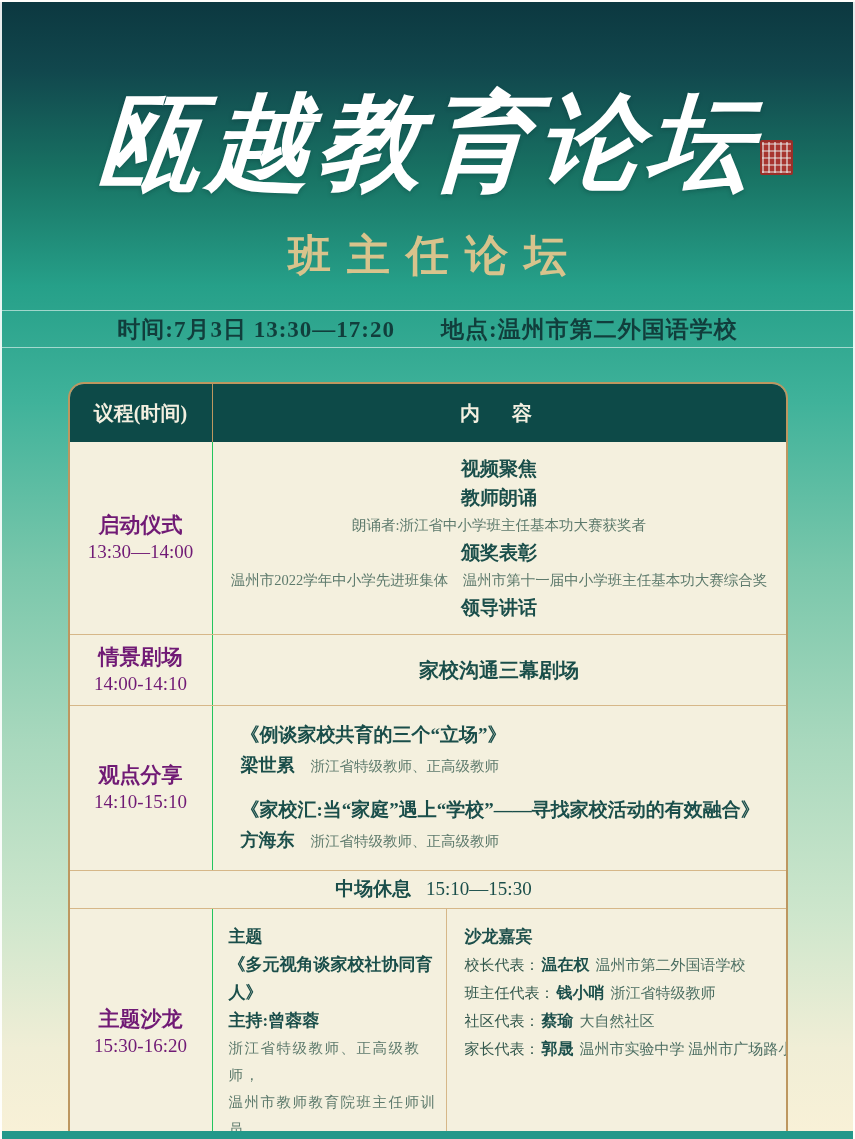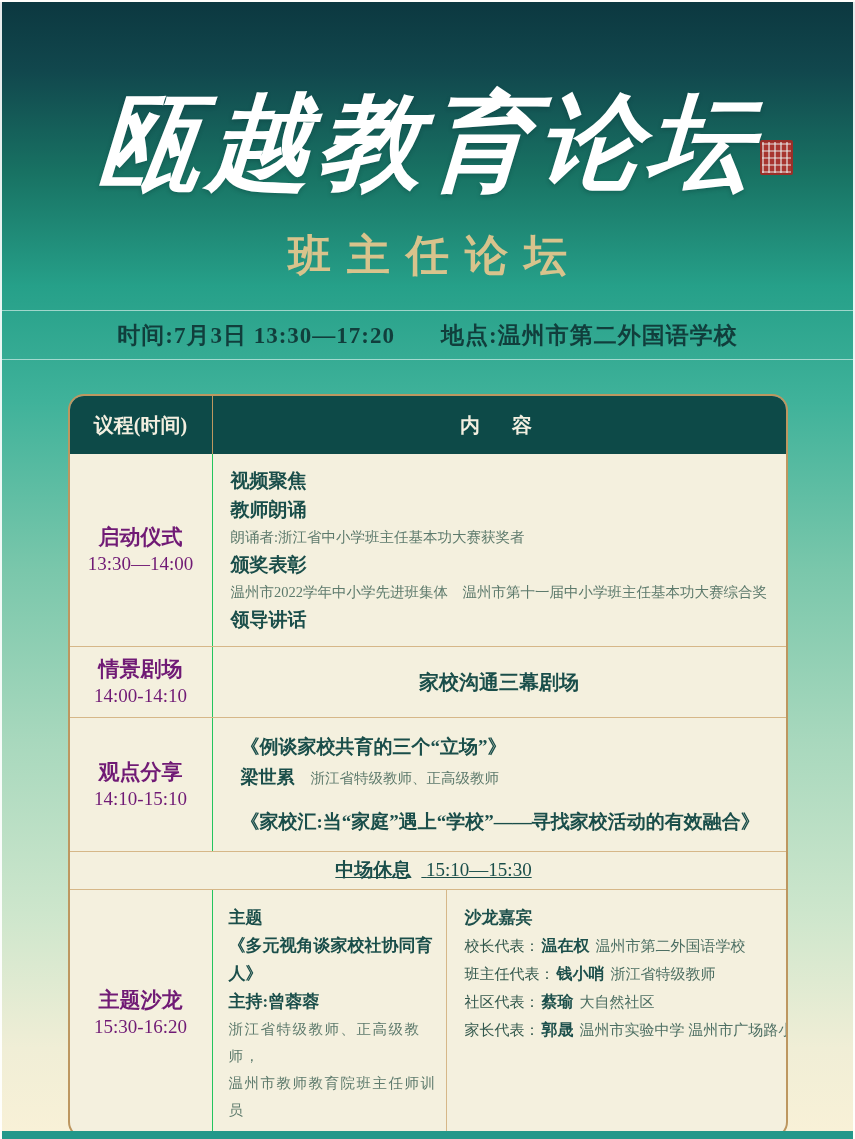--- a/index.html
+++ b/index.html
@@ -70,21 +70,21 @@
     letter-spacing: 16px;
     text-indent: 16px;
     line-height: 56px;
   }
 
   
   .meta-band {
     margin-top: 26px;
     border-top: 1px solid rgba(255,255,255,0.55);
     border-bottom: 1px solid rgba(255,255,255,0.55);
-    height: 50px;
+    height: 38px;
     display: flex;
     justify-content: center;
     align-items: center;
     gap: 46px;
     color: #113e3c;
     font-size: 23px;
     font-weight: bold;
     letter-spacing: 1px;
   }
 
@@ -139,42 +139,41 @@
     flex-shrink: 0;
   }
   .session-name { font-weight: bold; font-size: 21px; line-height: 28px; }
   .session-time { font-size: 19px; line-height: 26px; }
 
   .cell-content {
     flex: 1;
     padding: 10px 18px;
     color: #1a4e4a;
   }
-  .center-lines { padding-top: 12px; padding-bottom: 12px; font-family: Liberation Serif, serif; }
+  .center-lines { text-align: center; padding-top: 12px; padding-bottom: 12px; font-family: Liberation Serif, serif; }
   .line-bold { font-weight: bold; font-size: 19px; line-height: 29px; }
   .line-sub  { font-size: 14.5px; color: #5d7a6c; line-height: 26px; }
 
   .single-center {
     display: flex; align-items: center; justify-content: center;
     font-weight: bold; font-size: 20px; min-height: 56px;
   }
 
   .talks { padding: 14px 10px 14px 28px; }
   .talk + .talk { margin-top: 14px; }
   .talk-title { font-weight: bold; font-size: 19px; line-height: 30px; }
   .talk-byline { line-height: 30px; }
   .talk-speaker { font-weight: bold; font-size: 18px; margin-right: 12px; }
   .talk-desc { font-size: 14.5px; color: #5d7a6c; }
 
   .break-row {
     border-top: 1px solid #d6b788;
     text-align: center;
     padding: 5px 0 6px 12px;
     font-size: 19px;
-    text-decoration: underline;
   }
   .break-label { font-weight: bold; margin-right: 10px; }
 
   .cell-salon-mid {
     width: 234px;
     border-right: 1px solid #d6b788;
     padding: 14px 6px 12px 16px;
     flex-shrink: 0;
   }
   .salon-line-bold { font-weight: bold; font-size: 17px; line-height: 28px; }
@@ -248,20 +247,24 @@
       <div class="cell-content talks">
         <div class="talk">
           <div class="talk-title">《例谈家校共育的三个“立场”》</div>
           <div class="talk-byline">
             <span class="talk-speaker">梁世累</span>
             <span class="talk-desc">浙江省特级教师、正高级教师</span>
           </div>
         </div>
         <div class="talk">
           <div class="talk-title">《家校汇:当“家庭”遇上“学校”——寻找家校活动的有效融合》</div>
+          <div class="talk-byline">
+            <span class="talk-speaker">方海东</span>
+            <span class="talk-desc">浙江省特级教师、正高级教师</span>
+          </div>
         </div>
       </div>
     </div>
 
     <div class="break-row">
       <span class="break-label">中场休息</span>
       <span class="break-time">15:10—15:30</span>
     </div>
 
     <div class="agenda-row">

